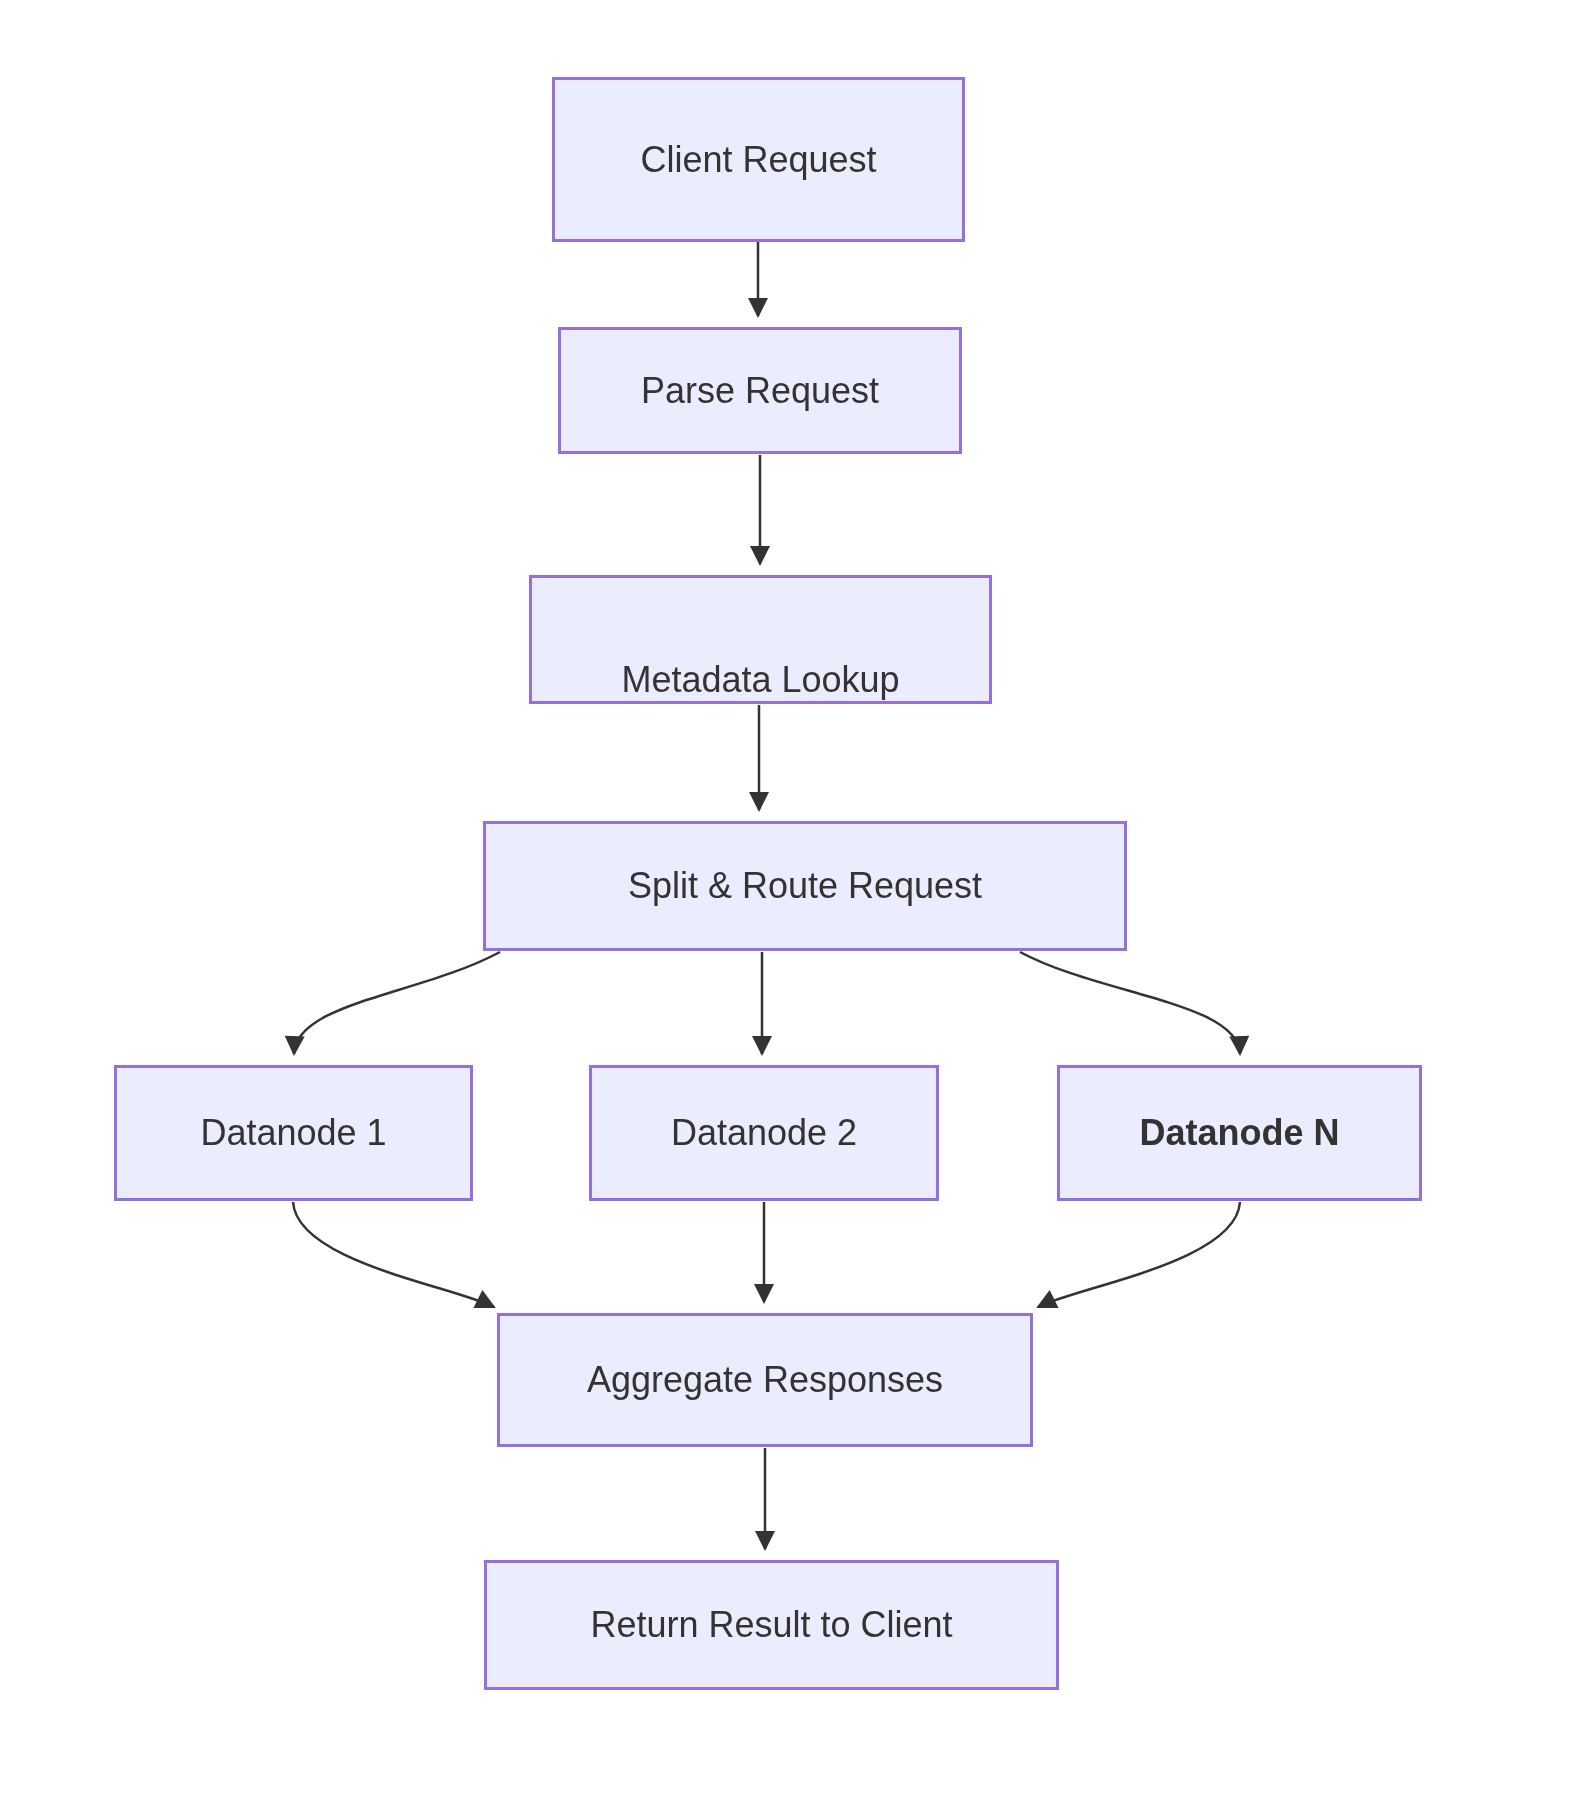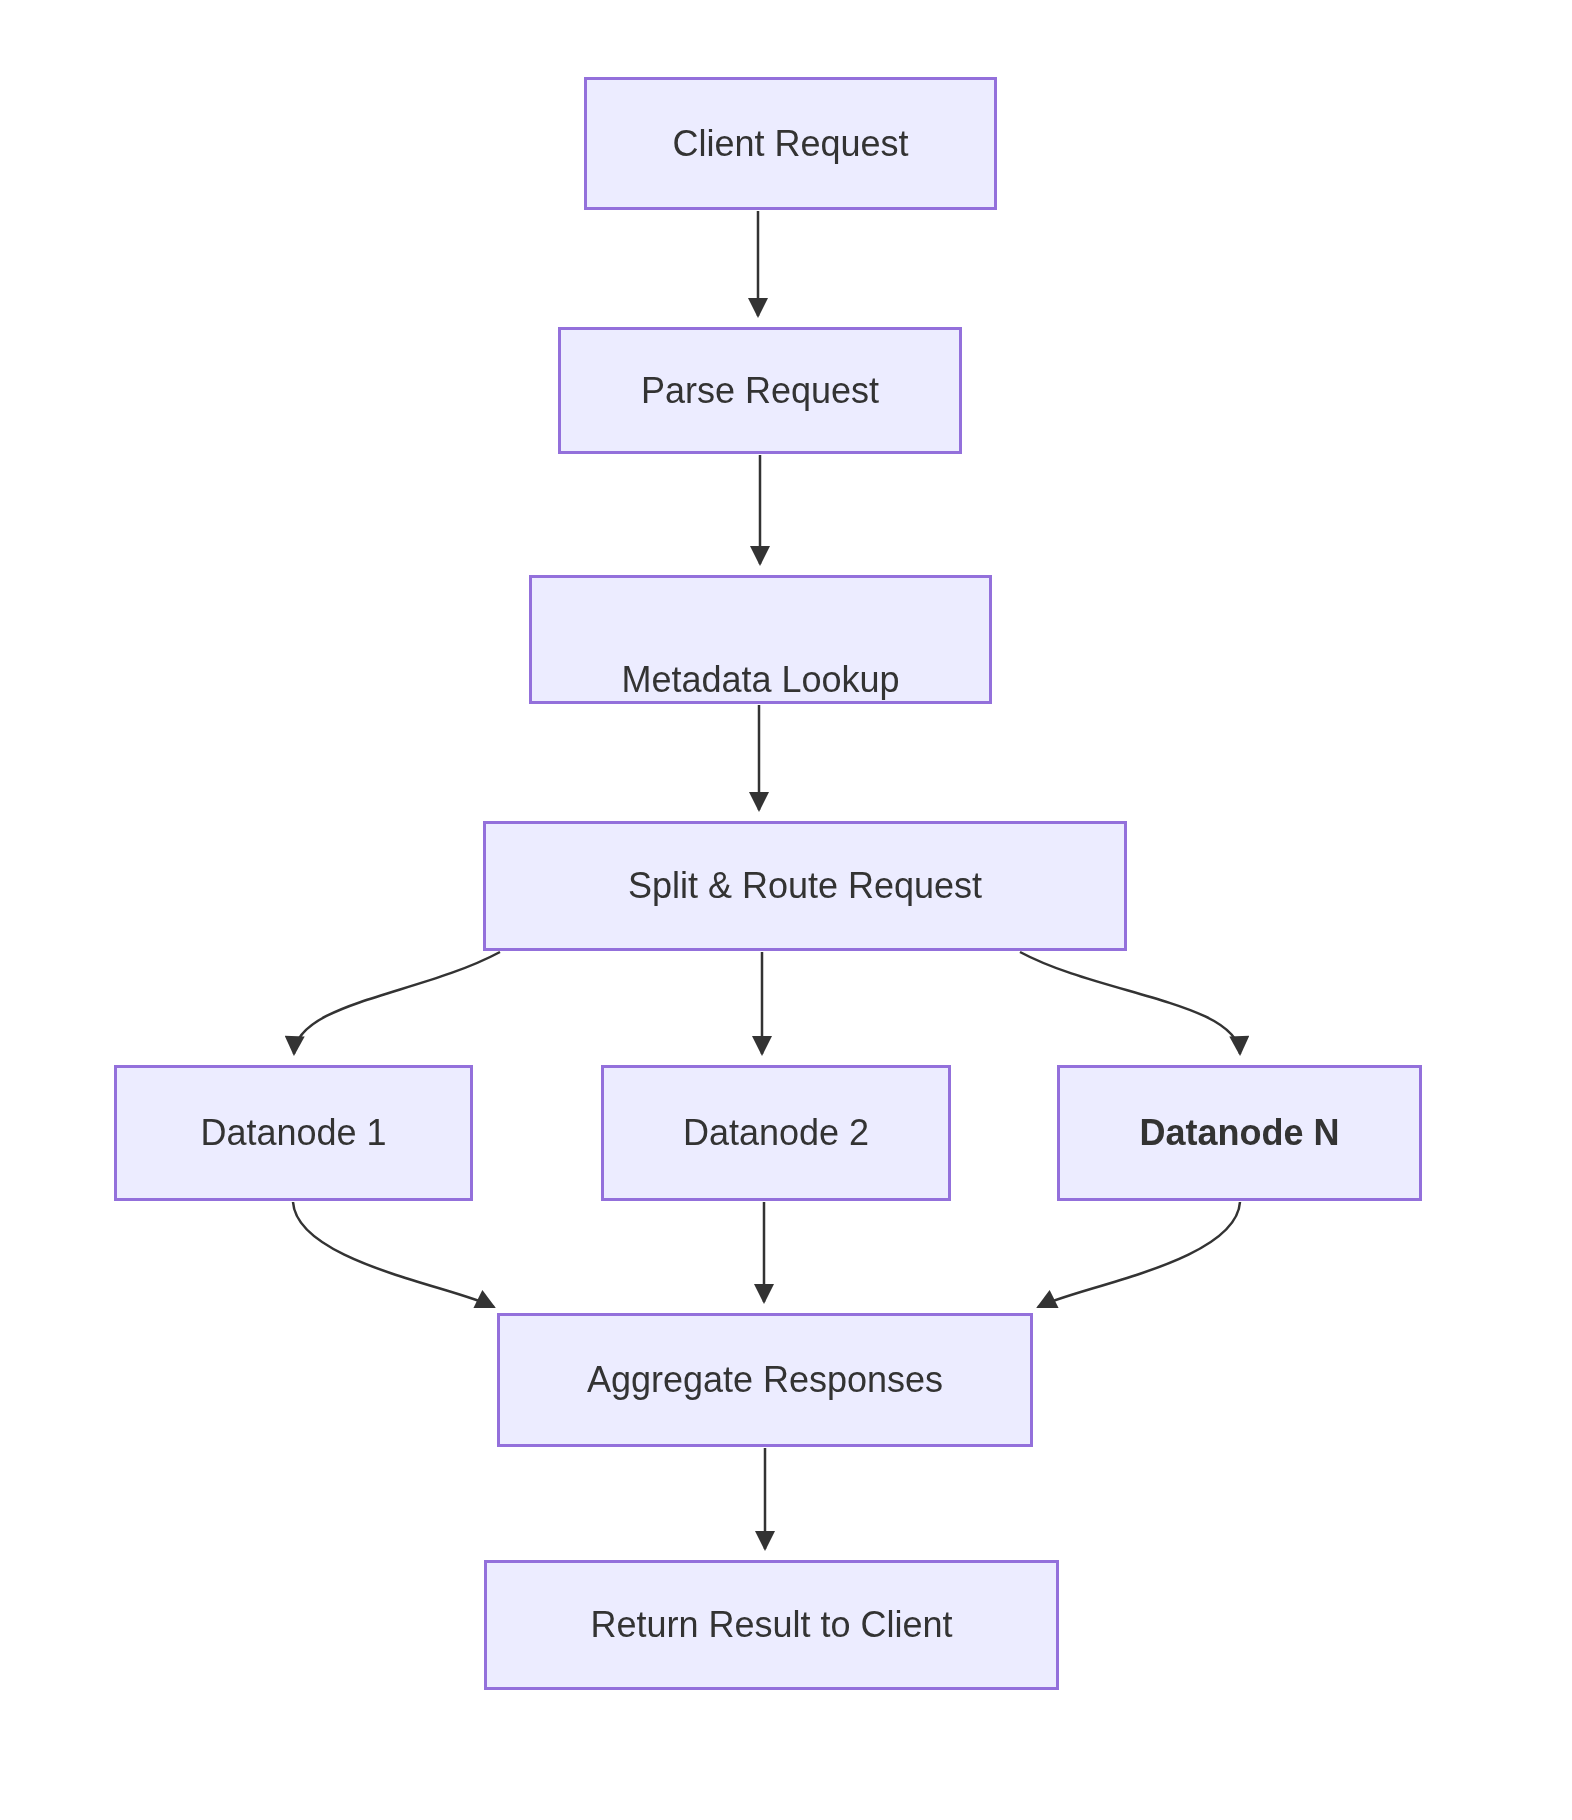--- a/index.html
+++ b/index.html
@@ -38,26 +38,26 @@
     align-items: center;
     justify-content: center;
     background: var(--node-fill, #ECECFF);
     border: 3px solid var(--node-border, #9370DB);
     color: var(--text-color, #333333);
     font-size: 36px;
     line-height: 1.2;
     text-align: center;
     white-space: nowrap;
   }
-  #node-client    { left: 552px;  top: 77px;   width: 413px; height: 133px; margin-left: 32px; }
+  #node-client    { left: 552px;  top: 77px;   width: 413px; height: 165px; }
   #node-parse     { left: 558px;  top: 327px;  width: 404px; height: 127px; }
   #node-metadata  { left: 529px;  top: 575px;  width: 463px; height: 129px; align-items: flex-end; }
   #node-split     { left: 483px;  top: 821px;  width: 644px; height: 130px; }
   #node-dn1       { left: 114px;  top: 1065px; width: 359px; height: 136px; }
-  #node-dn2       { left: 589px;  top: 1065px; width: 350px; height: 136px; margin-left: 12px; }
+  #node-dn2       { left: 589px;  top: 1065px; width: 350px; height: 136px; }
   #node-dnn       { left: 1057px; top: 1065px; width: 365px; height: 136px; font-weight: bold; }
   #node-aggregate { left: 497px;  top: 1313px; width: 536px; height: 134px; }
   #node-return    { left: 475px;  top: 1560px; width: 575px; height: 130px; margin-left: 9px; }
 </style>
 </head>
 <body>
 
 <div class="canvas">
 
   <svg class="edges" viewBox="0 0 1572 1820" xmlns="http://www.w3.org/2000/svg">

